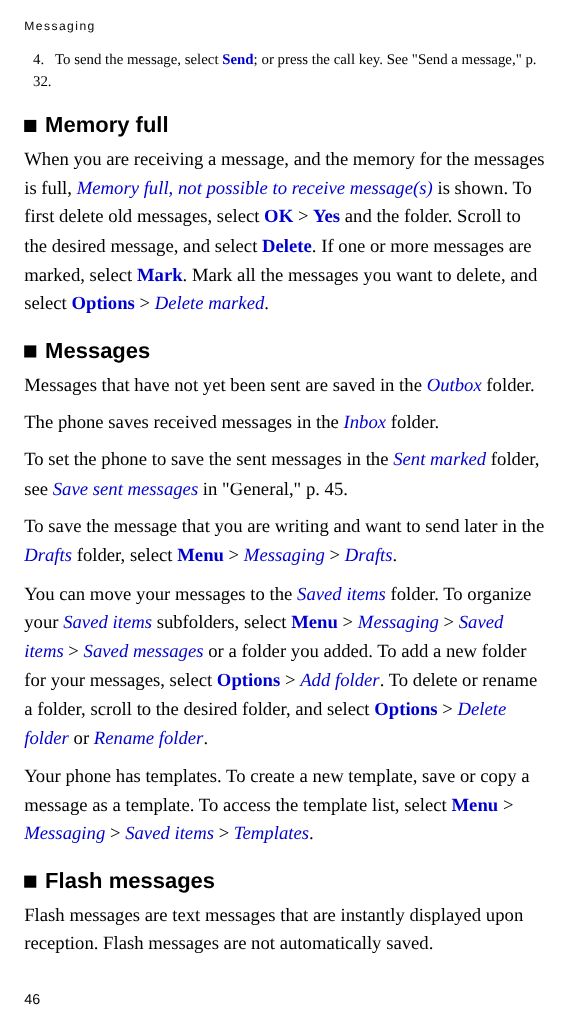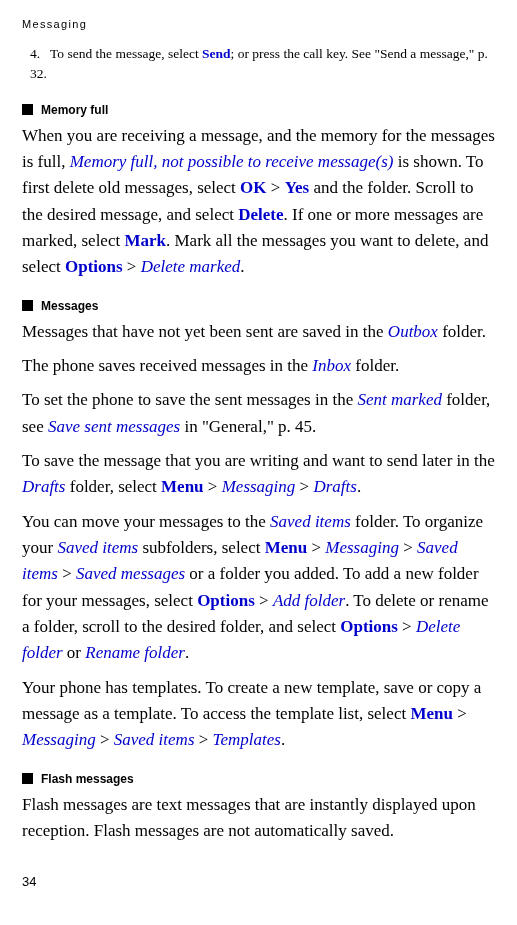--- a/index.html
+++ b/index.html
@@ -49,21 +49,21 @@
       display: inline-block;
       width: 11px;
       height: 11px;
       background: #000;
       margin-right: 8px;
       flex-shrink: 0;
     }
 
     .section-heading-text {
       font-family: Arial, Helvetica, sans-serif;
-      font-size: 12px;
+      font-size: 20px;
       font-weight: bold;
       color: #000;
     }
 
     .section-body {
       font-size: 17px;
       line-height: 1.55;
       color: #000;
     }
 
@@ -143,13 +143,13 @@
     <span class="section-heading-square"></span>
     <span class="section-heading-text">Flash messages</span>
   </div>
   <div class="section-body">
     <p>
       <span>Flash messages are text messages that are instantly displayed upon reception. Flash messages are not automatically saved.</span>
     </p>
   </div>
 </div>
 
-<div class="page-number">34</div>
+<div class="page-number">46</div>
 
 </body></html>

